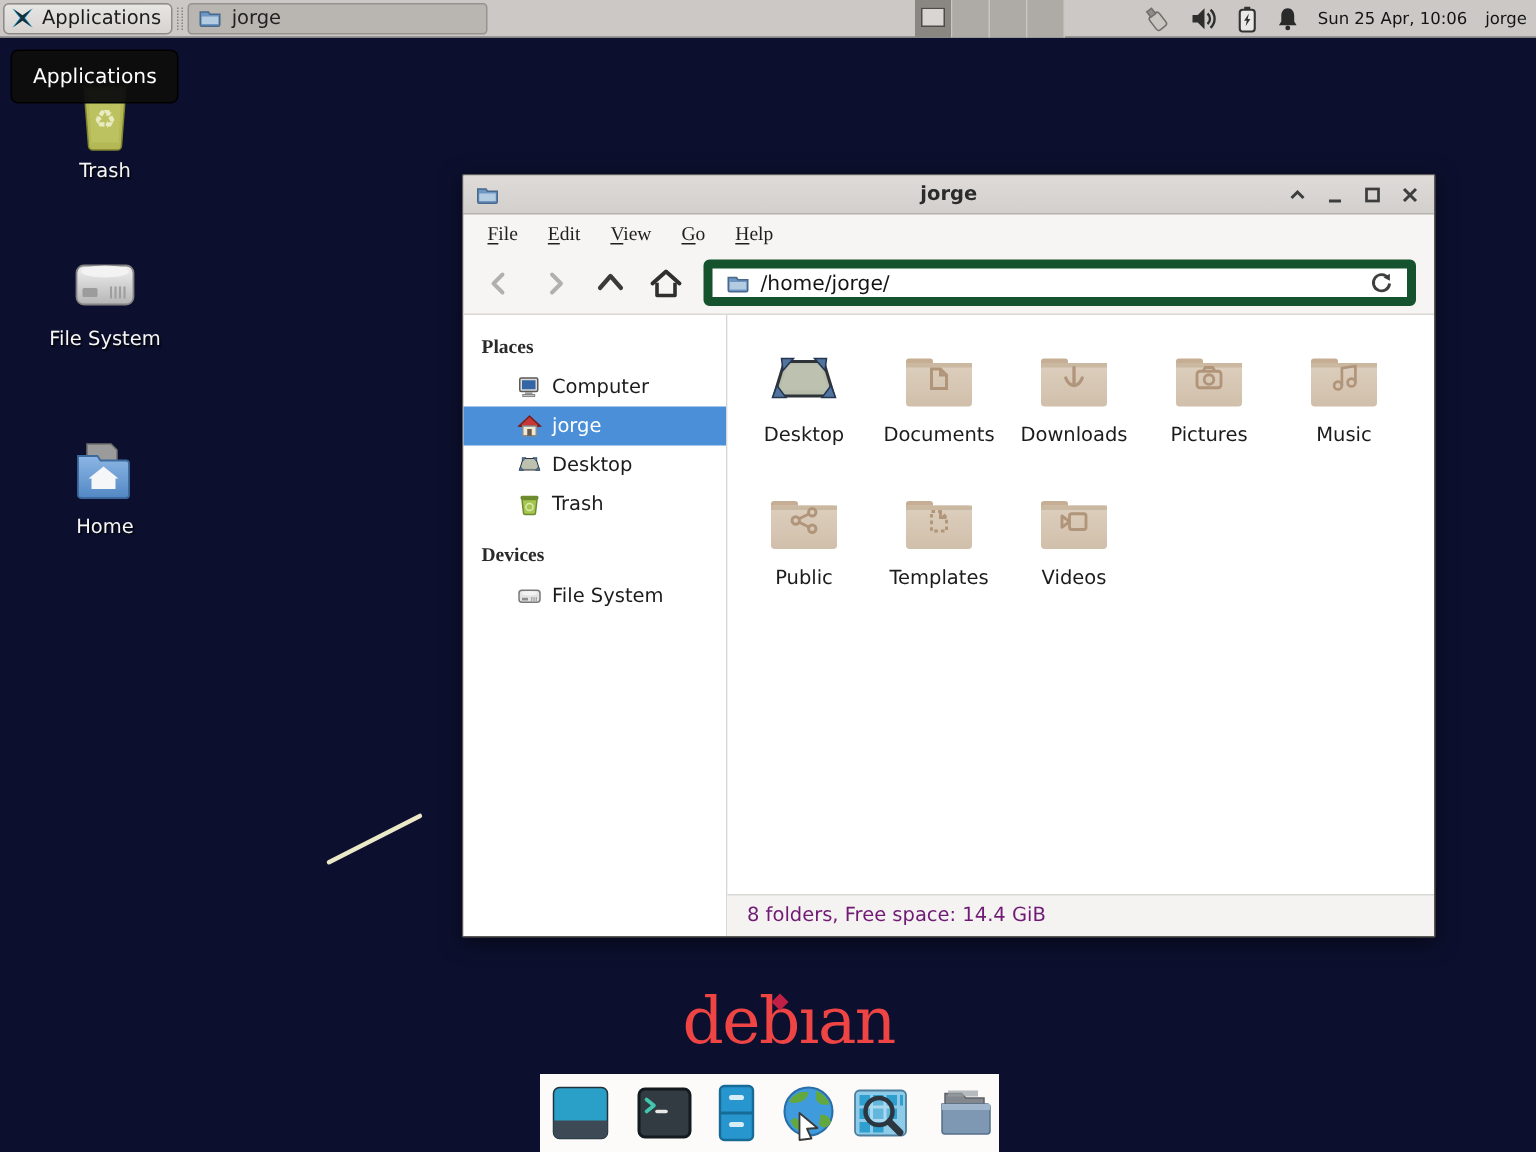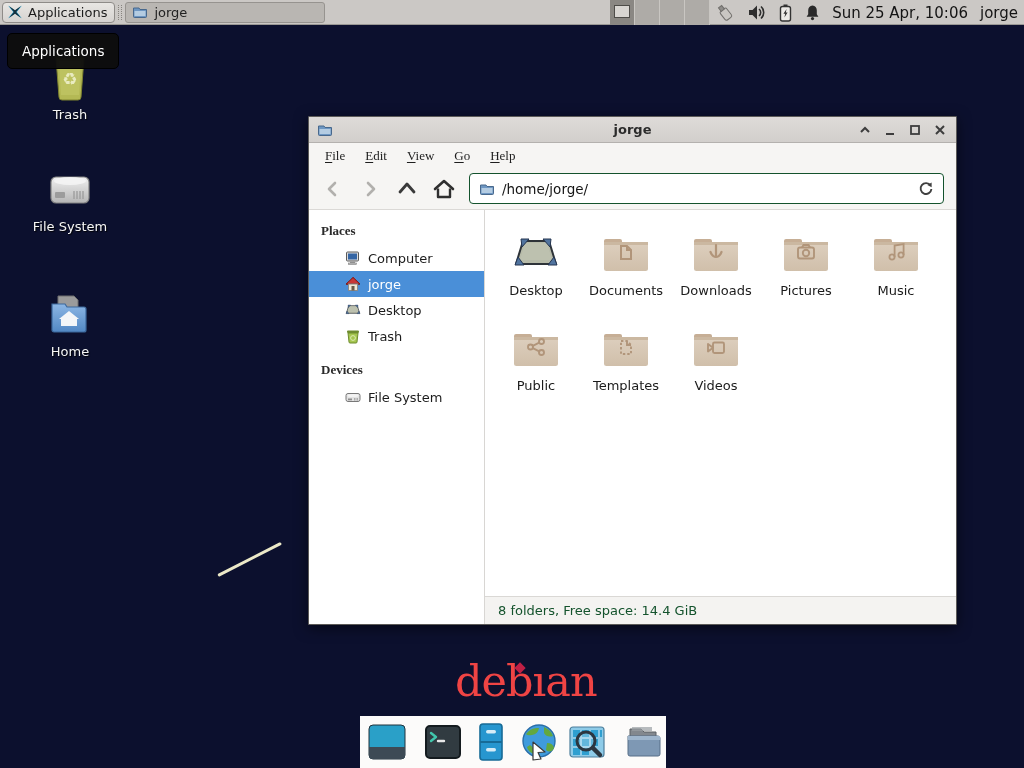--- a/index.html
+++ b/index.html
@@ -39,21 +39,21 @@
   .pager .ws {
     width:25px; height:25px; background:#aeaba7; border-right:1px solid #c9c6c2;
     position:relative;
   }
   .pager .ws.active { background:#8a8783; }
   .pager .ws.active .mini-win {
     position:absolute; left:4px; top:5px; width:16px; height:13px;
     background:#d8d5d2; border:1px solid #4e4c49;
   }
   .tray { position:absolute; right:6px; top:0; height:25px; display:flex; align-items:center; gap:12px; }
-  .tray .clock, .tray .user { font-size:15px; color:#141414; white-space:nowrap; }
+  .tray .clock, .tray .user { font-size:11px; color:#141414; white-space:nowrap; }
 
   
   .tooltip {
     position:absolute; left:7px; top:33px; z-index:60;
     background:rgba(14,14,14,.96); color:#fff; font-size:13.5px;
     padding:9px 14px; border-radius:5px; border:1px solid #000;
   }
 
   
   .desk-item { position:absolute; width:96px; text-align:center; z-index:5; }
@@ -107,21 +107,21 @@
   }
   .menu-item { padding:3px 10px; font-size:13px; color:#1e1e1e; }
   .menu-item .mn { text-decoration:underline; text-underline-offset:2px; }
   .toolbar {
     height:42px; background:#f6f5f3; border-bottom:1px solid #dbd9d6;
     display:flex; align-items:center; padding:0 12px 0 6px; gap:2px;
   }
   .tool-btn { width:35px; height:30px; display:flex; align-items:center; justify-content:center; border-radius:3px; }
   .address {
     flex:1; height:31px; margin-left:6px; background:#fff;
-    border:1px solid #14532d; border-radius:4px;
+    border:6px solid #14532d; border-radius:4px;
     display:flex; align-items:center; gap:7px; padding:0 9px;
   }
   .address .path { font-size:13.5px; color:#141414; }
   .address .reload { margin-left:auto; display:flex; }
 
   .win-body { flex:1; display:flex; min-height:0; }
   .sidebar { width:175px; background:#fff; padding-top:6px; }
   .side-head { font-weight:bold; font-size:13px; color:#2a2a2a; padding:7px 12px 6px;font-family:Liberation Serif, serif; }
   .side-item {
     height:26px; display:flex; align-items:center; gap:7px; padding-left:36px;
@@ -134,21 +134,21 @@
     flex:1; padding:16px 0 0 6px; display:flex; flex-wrap:wrap; align-content:flex-start;
   }
   .file-item {
     width:90px; height:95px; text-align:center; padding-top:2px;
   }
   .file-item svg { display:block; margin:0 auto; }
   .file-item .lbl { margin-top:7px; font-size:13px; color:#1b1b1b; }
   .statusbar {
     height:28px; background:#f4f3f1; border-top:1px solid #dad8d5;
     display:flex; align-items:center; padding-left:13px;
-    font-size:13px; color:#14532d;
+    font-size:13px; color:#701a75;
   }
 
   
   .dock {
     position:absolute; left:360px; top:716px; width:306px; height:52px;
     background:var(--dock-bg,#fcfbfa); z-index:6;
     display:flex; align-items:center; gap:8px; padding:0 7px;
   }
   .dock .sep { width:1px; height:42px; background:#b8b6b3; }
   .dock-icon { width:40px; height:40px; display:flex; align-items:center; justify-content:center; }

